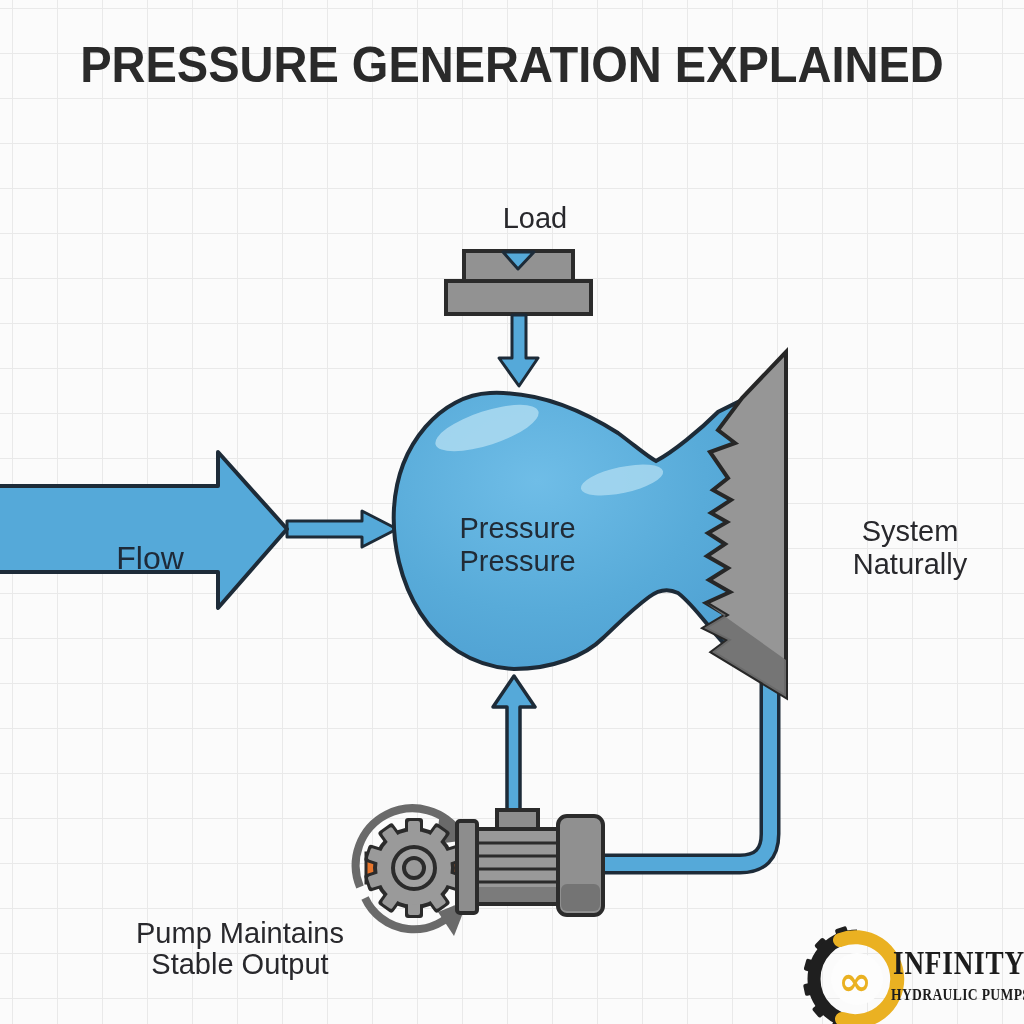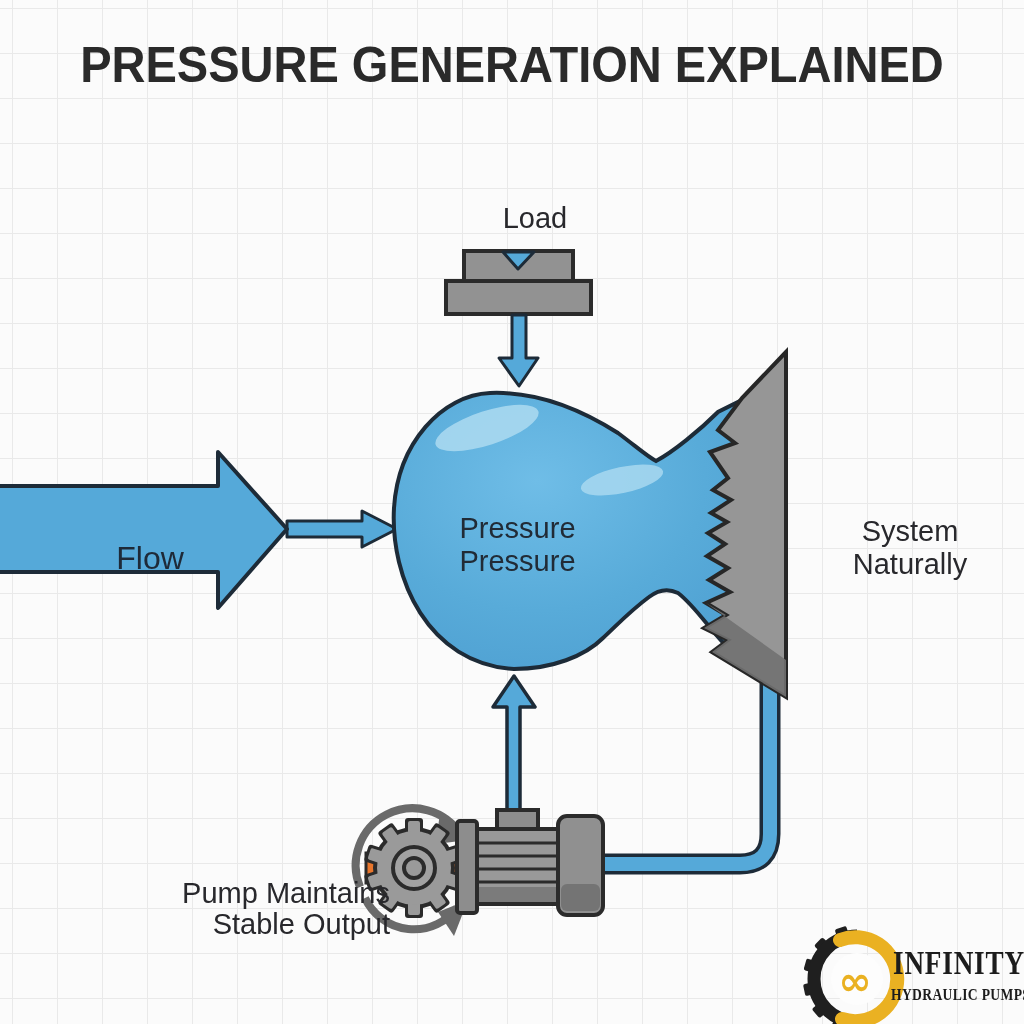--- a/index.html
+++ b/index.html
@@ -18,21 +18,21 @@
   .lbl{position:absolute;font-weight:normal;text-align:center;line-height:33px;font-size:29px;color:#28282c;margin-top:34px;}
   #title{
     position:absolute;left:0;top:36px;width:1024px;text-align:center;
     font-size:50px;font-weight:bold;color:#2a2a2a;letter-spacing:0px;
     transform:scaleX(.94);
   }
   #load-label{left:385px;top:168px;width:300px;}
   #flow-label{left:60px;top:508px;width:180px;font-size:32px;color:#1e2a38;}
   #bulb-label{left:400px;top:478px;width:235px;color:#212b36;}
   #resistance-label{left:810px;top:481px;width:200px;}
-  #pump-label{left:90px;top:844px;width:300px;line-height:31px;text-align:right;}
+  #pump-label{left:90px;top:884px;width:300px;line-height:31px;}
   .glitch{
     display:inline-block;width:18px;height:16px;border-radius:3px;
     background:repeating-linear-gradient(45deg,#9aa4aa 0 2px,#d3d8dc 2px 4px,#7d8890 4px 6px);
     vertical-align:-1px;margin:0 3px 0 2px;opacity:.75;
   }
   #logo-brand{
     position:absolute;left:893px;top:944px;
     font-family:"Liberation Serif", serif;font-weight:bold;font-size:34px;color:#1c1c1c;
     letter-spacing:1px;transform:scaleX(.80);transform-origin:left top;white-space:nowrap;
   }

